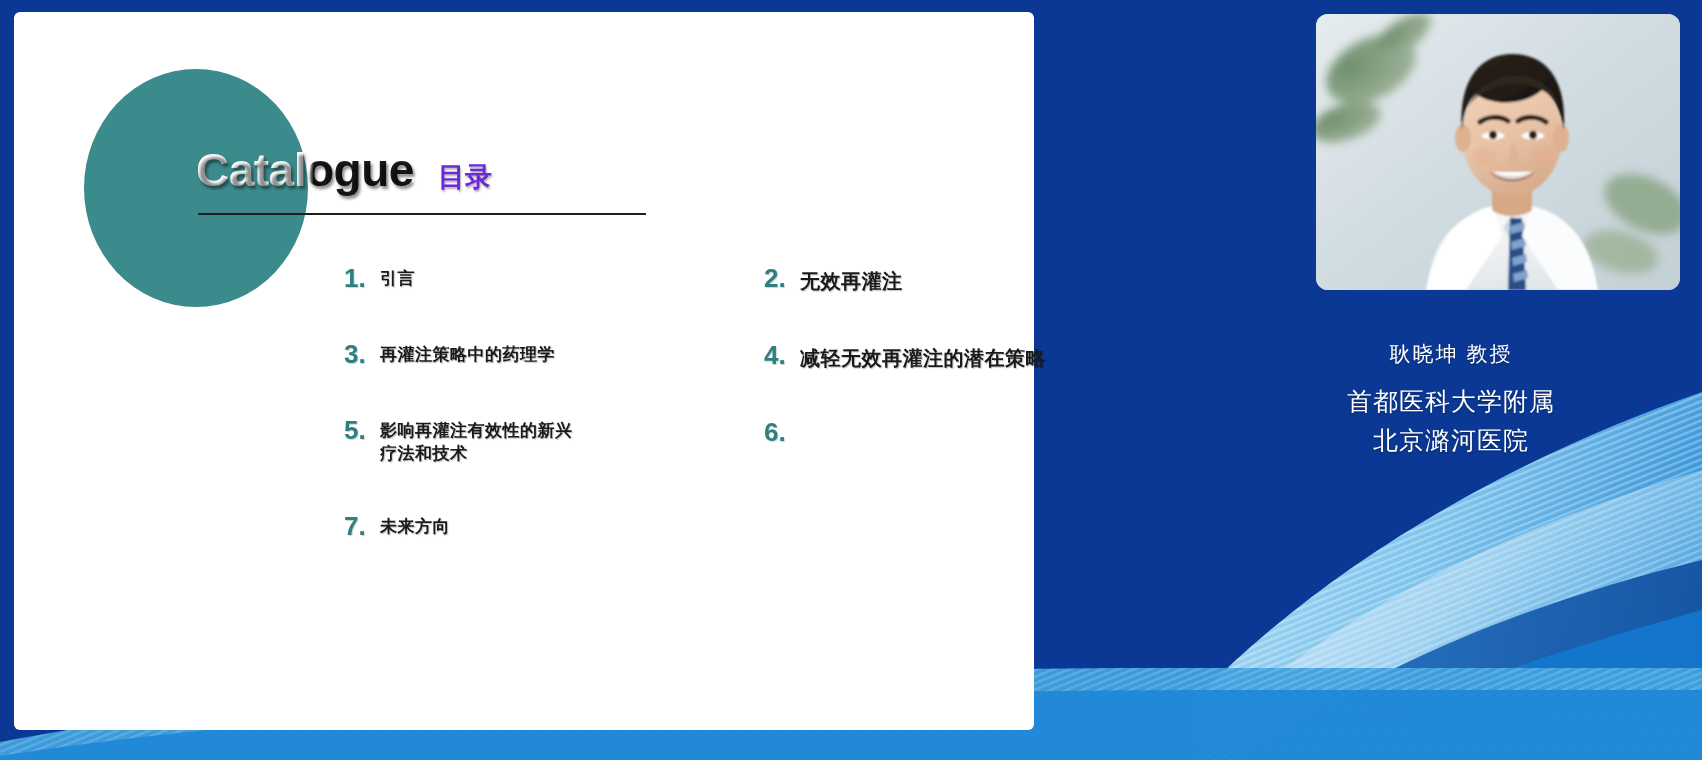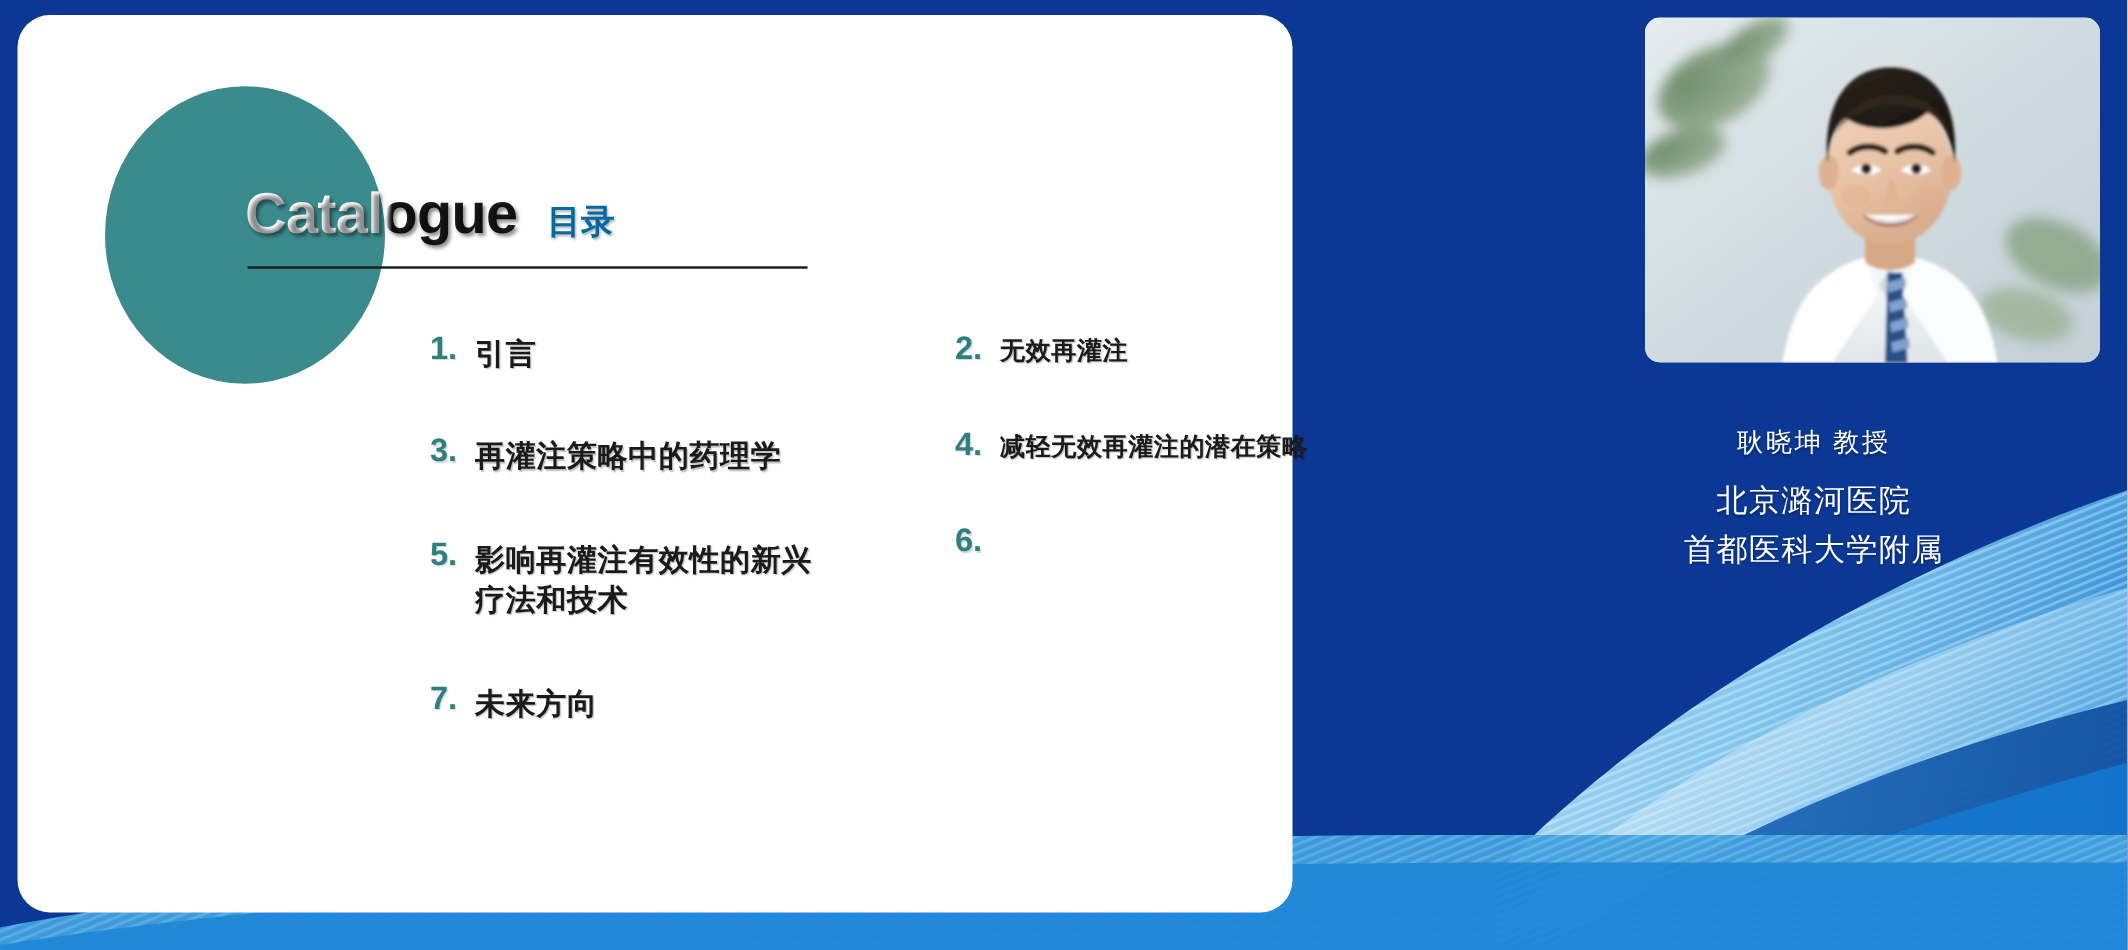--- a/index.html
+++ b/index.html
@@ -17,21 +17,21 @@
   .wave-layer{
     position:absolute; left:0; top:0; width:1702px; height:760px;
     pointer-events:none;
   }
 
   
   .card{
     position:absolute; left:14px; top:12px;
     width:1020px; height:718px;
     background:#ffffff;
-    border-radius:26px;
+    border-radius:6px;
   }
 
   
   .teal-circle{
     position:absolute; left:70px; top:57px;
     width:224px; height:238px;
     border-radius:50%;
     background:#3b8a8c;
   }
 
@@ -47,21 +47,21 @@
     text-shadow:2px 3px 3px rgba(0,0,0,0.45);
     white-space:nowrap;
     position:relative;
     background:linear-gradient(to right,#ffffff 0%,#ffffff 52%,#1a1a1a 54%,#1a1a1a 100%);
     -webkit-background-clip:text;
     background-clip:text;
     -webkit-text-fill-color:transparent;
     color:transparent;
   }
   .title-cn{
-    font-size:27px; font-weight:bold; color:#0369a1;
+    font-size:27px; font-weight:bold; color:#6d28d9;
     margin-left:24px; white-space:nowrap;
     text-shadow:1px 2px 2px rgba(0,0,0,0.30);
   }
   .title-rule{
     position:absolute; left:184px; top:201px;
     width:448px; height:2px; background:#1f1f1f;
   }
 
   
   .list-area{
@@ -78,21 +78,21 @@
     display:flex; align-items:flex-start;
     margin-bottom:46px;
   }
   .item-num{
     font-size:26px; font-weight:bold; color:#2e7f7f;
     min-width:36px; line-height:1.15;
     flex:0 0 auto;
     text-shadow:1px 1px 1px rgba(0,0,0,0.18);
   }
   .item-label{
-    font-size:24px; font-weight:bold; color:#1a1a1a;
+    font-size:17px; font-weight:bold; color:#1a1a1a;
     line-height:1.35; letter-spacing:0.5px;
     padding-top:4px;
     text-shadow:1px 1px 1px rgba(0,0,0,0.25);
     white-space:pre-line;
   }
   .col-right .item-num{ font-size:26px; }
   .col-right .item-label{ font-size:20px;text-align:center; }
 
   
   .photo-frame{
@@ -307,17 +307,17 @@
         <path d="M176,159 C186,167 206,167 217,159 C206,164 186,164 176,159 Z" fill="#f3f6f7" opacity="0.9"></path>
 
         <ellipse cx="168" cy="142" rx="12" ry="9" fill="#e5ab8c" opacity="0.35"></ellipse>
         <ellipse cx="226" cy="142" rx="12" ry="9" fill="#e5ab8c" opacity="0.35"></ellipse>
       </g>
     </svg>
   </div>
 
   <div class="speaker-block">
     <div class="speaker-name">耿晓坤 教授</div>
+    <div class="speaker-aff">首都医科大学附属</div>
     <div class="speaker-aff">北京潞河医院</div>
-    <div class="speaker-aff">首都医科大学附属</div>
   </div>
 
 </div>
 
 </body></html>

